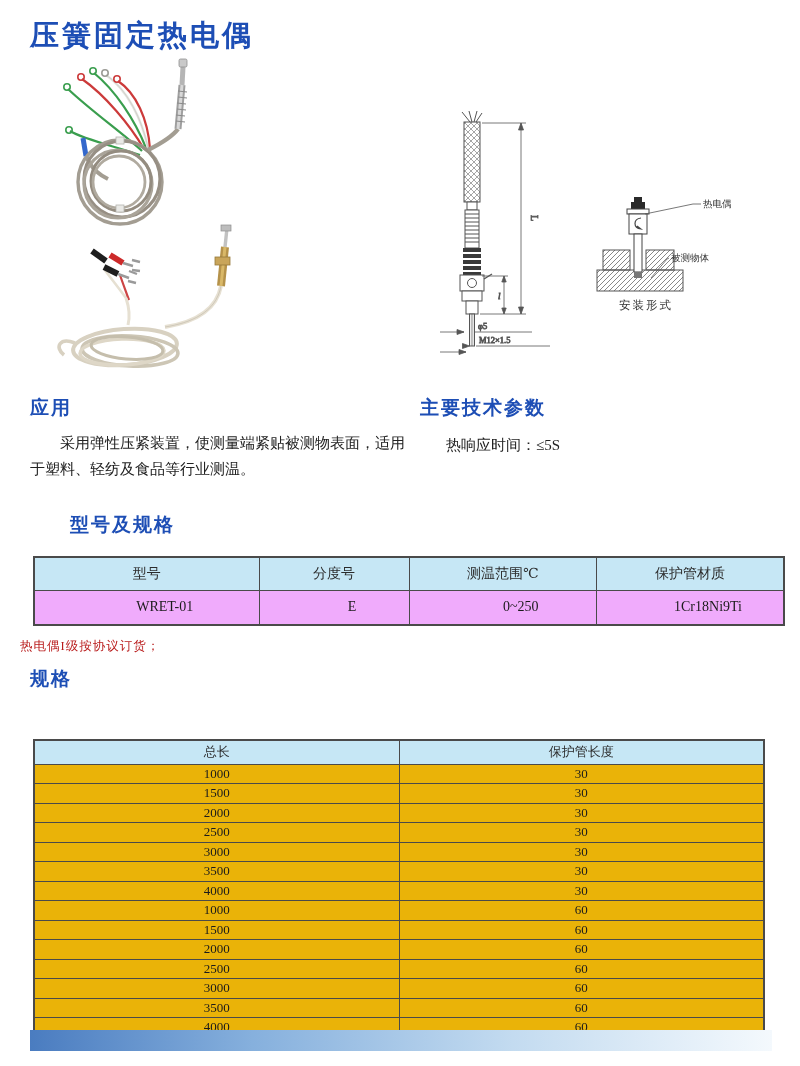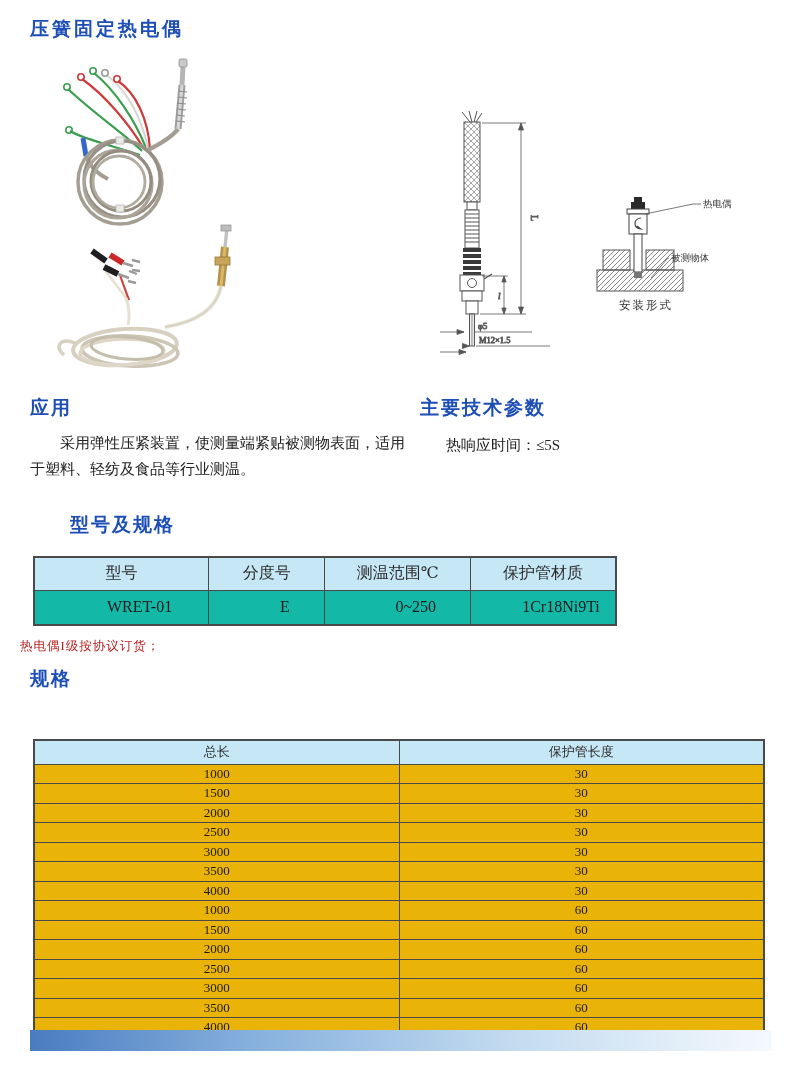--- a/index.html
+++ b/index.html
@@ -7,21 +7,21 @@
   .page {
     position:relative; width:800px; height:1066px; margin:0 auto;
     background:#ffffff; overflow:hidden;
     font-family:"Liberation Serif","DejaVu Serif",serif;
     color:#333;
   }
   
   .page-title {
     position:absolute; left:30px; top:16px;
     font-family:"DejaVu Sans","Liberation Sans",sans-serif;
-    font-size:19px; font-weight:bold; color:#1d4eb5; letter-spacing:3px;
+    font-size:29px; font-weight:bold; color:#1d4eb5; letter-spacing:3px;
   }
   .sec-heading {
     position:absolute;
     font-family:"DejaVu Sans","Liberation Sans",sans-serif;
     font-size:19px; font-weight:bold; color:#1d4eb5; letter-spacing:2px;
   }
   #h-app   { left:30px;  top:395px; }
   #h-tech  { left:420px; top:395px; }
   #h-model { left:30px;  top:512px;margin-left:40px; }
   #h-spec  { left:30px;  top:666px; }
@@ -37,26 +37,26 @@
 
   
   .photos  { position:absolute; left:30px;  top:55px;  width:265px; height:332px; }
   .drawing { position:absolute; left:420px; top:108px; width:185px; height:252px; }
   .install { position:absolute; left:593px; top:192px; width:207px; height:125px; }
   svg text { font-family:"Liberation Serif","DejaVu Serif",serif; }
 
   
   table { border-collapse:collapse; table-layout:fixed; }
   .model-table {
-    position:absolute; left:33px; top:556px; width:584px;
-    font-size:16px; text-align:center;
+    position:absolute; left:33px; top:556px; width:752px;
+    font-size:14px; text-align:center;
   }
   .model-table th, .model-table td { border:1px solid #4a4a4a; }
   .model-table th { height:33px; background:#c6e7f5; font-weight:normal; color:#2b2b2b; }
-  .model-table td { height:35px; background:#14b8a6; color:#1b1b1b;padding-left:36px; }
+  .model-table td { height:35px; background:#f0abfc; color:#1b1b1b;padding-left:36px; }
   .model-table { border:2px solid #4a4a4a; }
   .c-model  { width:30%; } .c-grad { width:20%; }
   .c-range  { width:25%; } .c-mat  { width:25%; }
 
   .note {
     position:absolute; left:20px; top:638px;
     font-size:12.5px; color:#b91c1c; letter-spacing:1px;
   }
 
   .spec-table {

